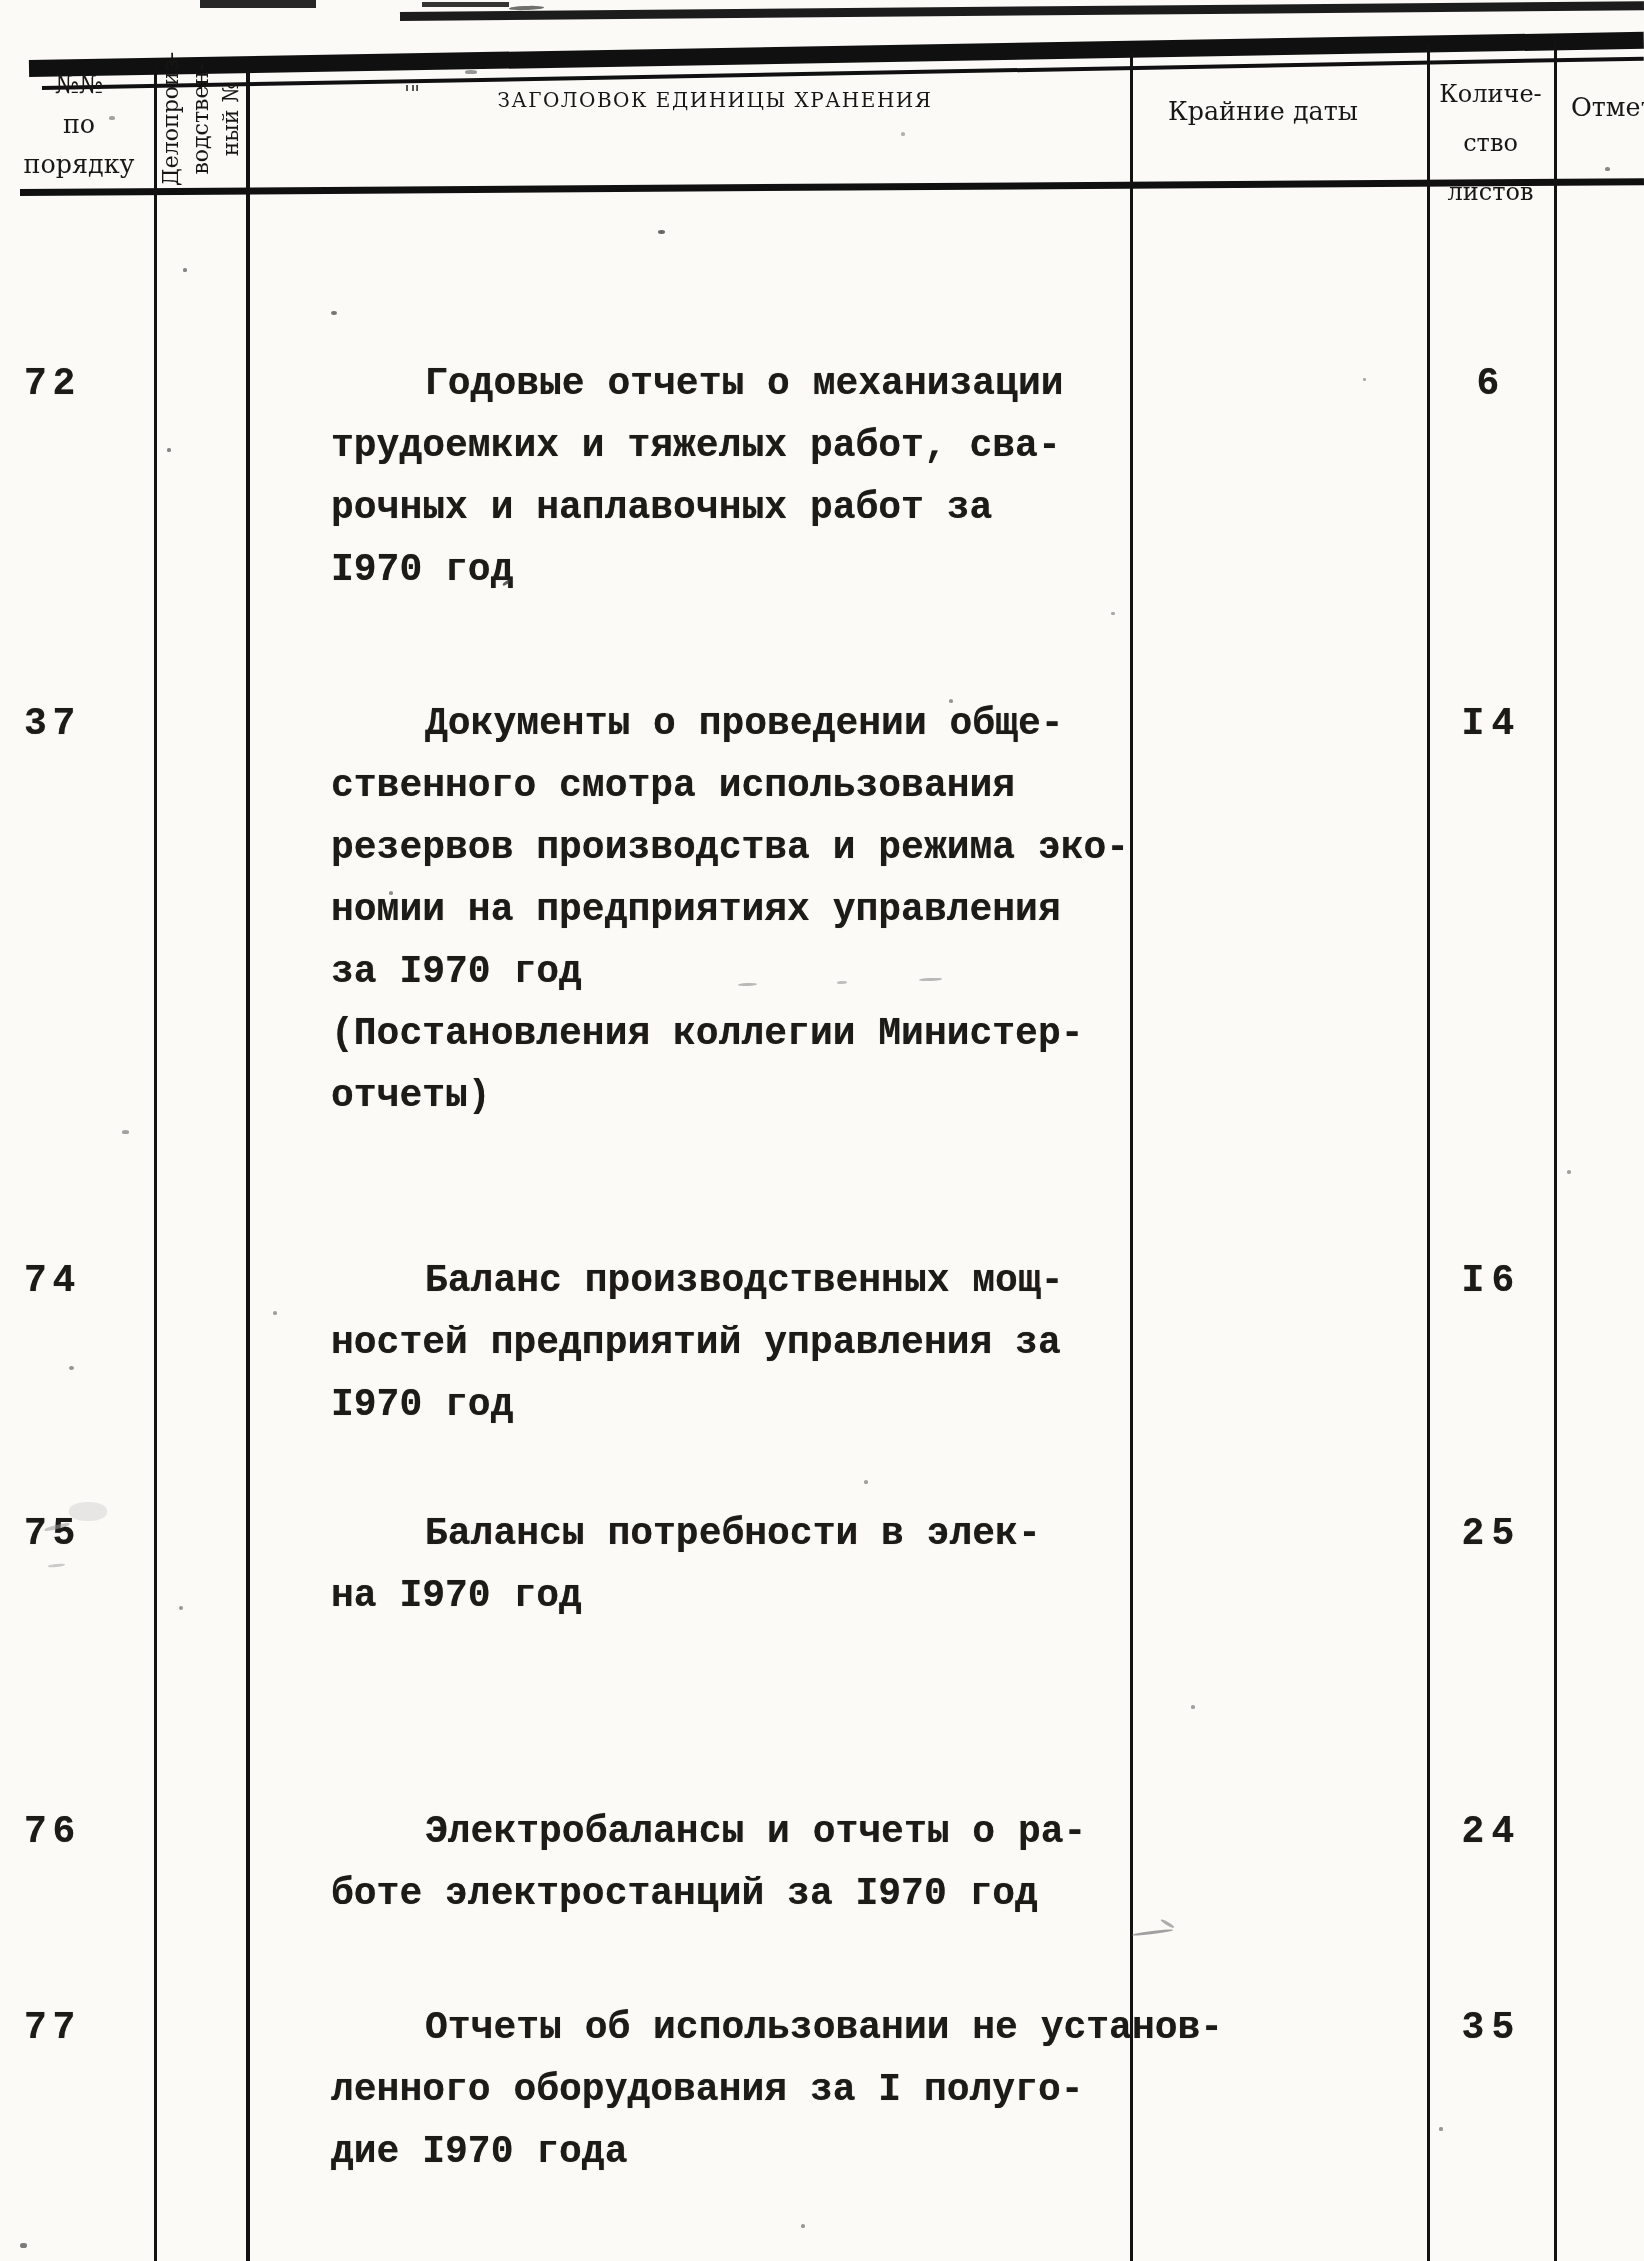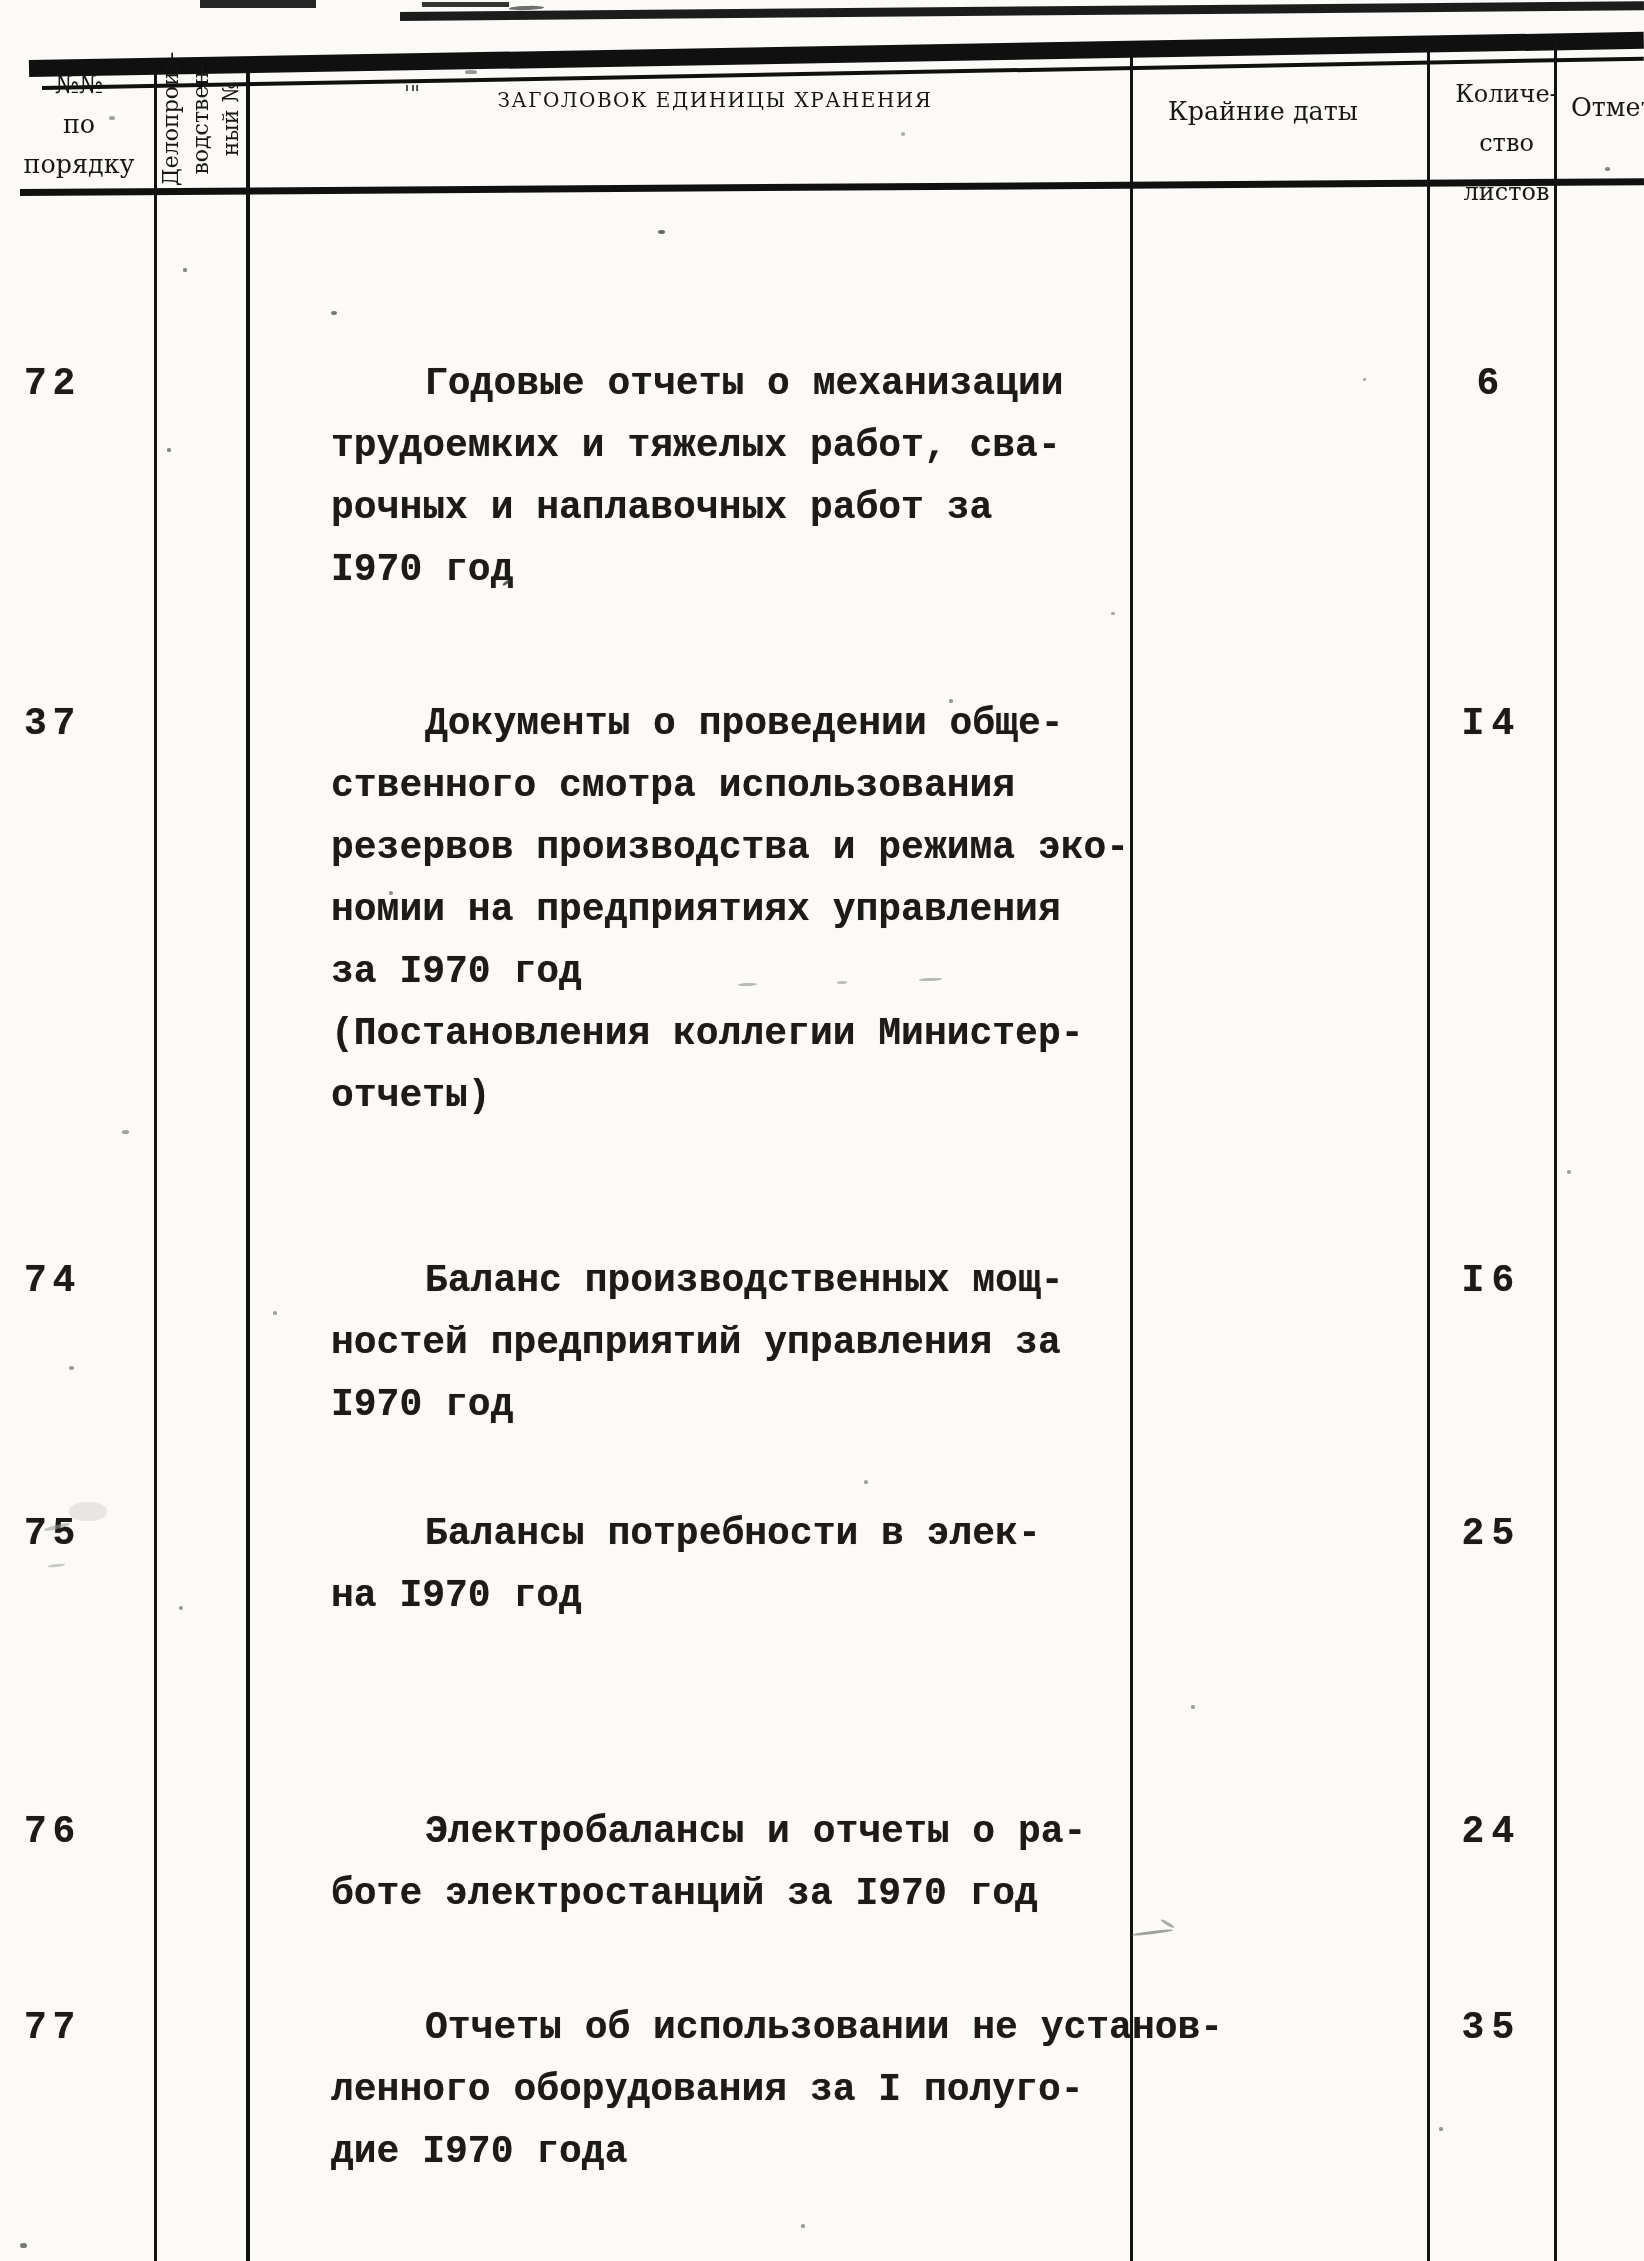--- a/index.html
+++ b/index.html
@@ -16,21 +16,21 @@
   .hline{position:absolute;background:#101010;transform-origin:0 50%;}
   .vline{position:absolute;width:2.9px;background:#121212;}
   
   .hdr-cell{position:absolute;text-align:center;line-height:1.45;}
   .hdr-order{left:13px;top:64px;width:132px;font-size:25.4px;line-height:40px;}
   .hdr-office-box{left:157px;top:28px;width:89px;height:182px;display:flex;align-items:center;justify-content:center;}
   .hdr-office-box .rot{transform:rotate(-90deg);transform-origin:center;width:182px;font-size:22px;line-height:30px;text-align:center;white-space:nowrap;}
   .hdr-title{left:251px;top:86px;width:879px;font-size:20px;letter-spacing:1.5px;padding-left:29px;box-sizing:border-box;white-space:nowrap;margin-left:10px;}
   .hdr-premark{position:absolute;left:404px;top:81px;font-size:22px;color:#3a3a3a;}
   .hdr-dates{left:1130px;top:93px;width:266px;font-size:25.4px;}
-  .hdr-sheets{left:1427px;top:70px;width:127px;font-size:24px;line-height:49px;margin-left:16px;}
+  .hdr-sheets{left:1427px;top:70px;width:127px;font-size:24px;line-height:49px;}
   .hdr-notes{left:1571px;top:89px;width:102px;font-size:25.4px;text-align:left;white-space:nowrap;}
   
   .row{position:absolute;left:0;top:0;width:1644px;}
   .cell{position:absolute;
     font-family:"Liberation Mono","DejaVu Sans Mono",monospace;
     font-weight:700;font-size:38px;line-height:62px;color:#1d1b18;
     text-shadow:0 0 0.7px rgba(20,18,15,.6);}
   .num{left:24px;width:124px;text-align:left;letter-spacing:5.8px;}
   .title{left:331px;width:887px;}
   .title .tline{white-space:nowrap;}

